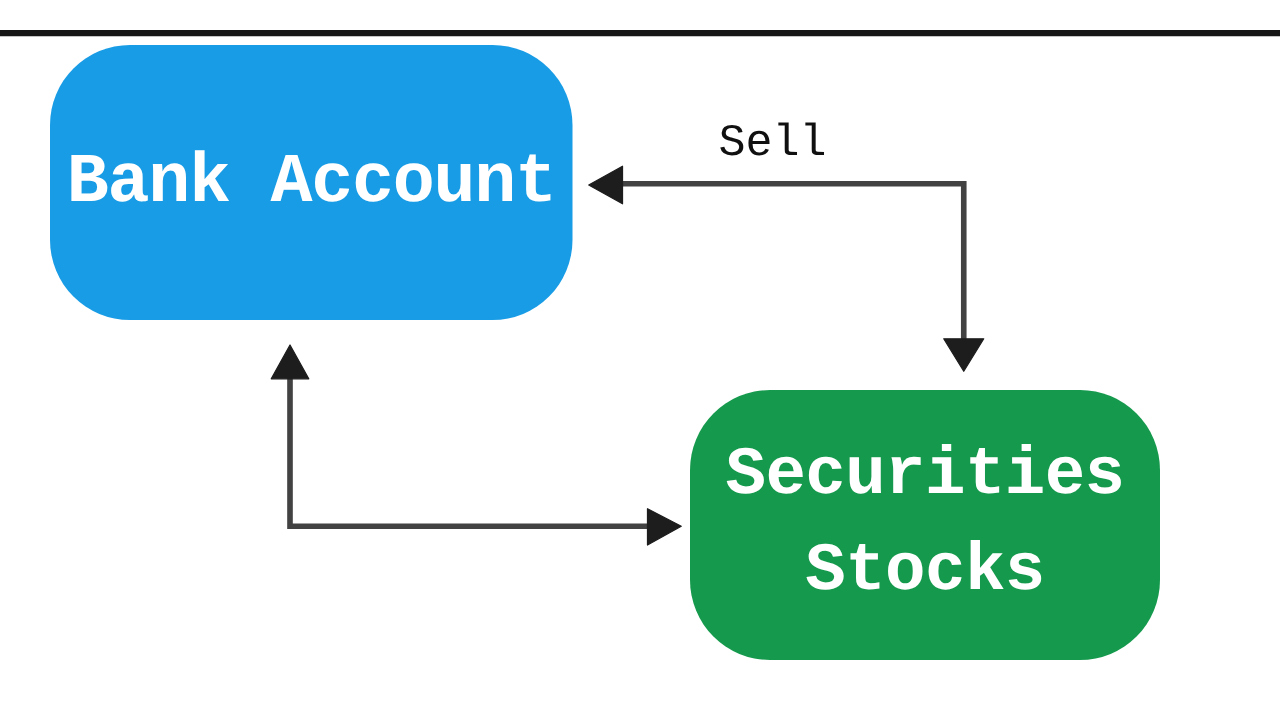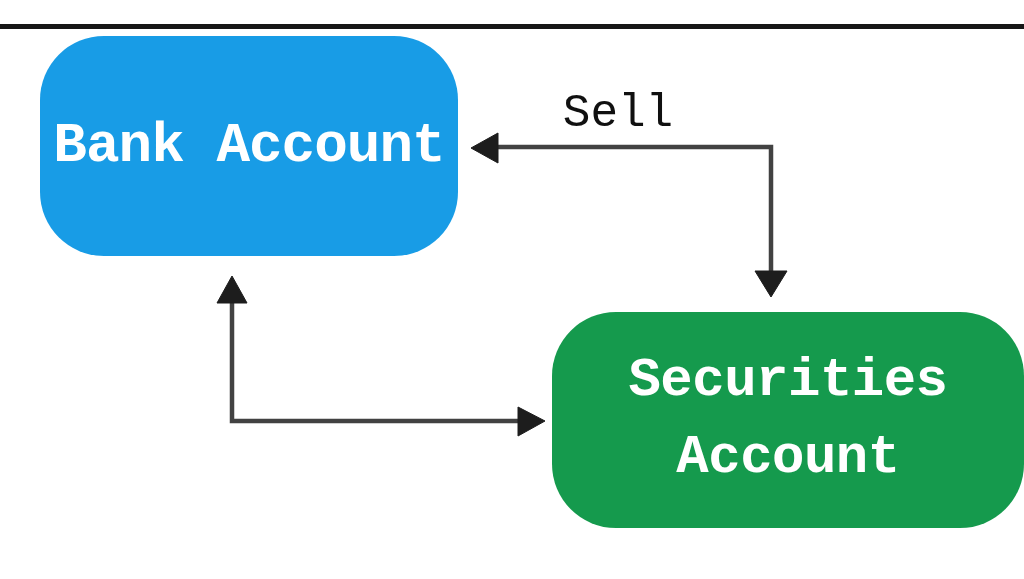--- a/index.html
+++ b/index.html
@@ -49,21 +49,21 @@
     width: 418px;
     height: 220px;
     border-radius: 64px;
     background: var(--bank-node-bg);
     font-size: 56px;
     letter-spacing: -1px;
   }
   #node-securities {
     left: 552px;
     top: 288px;
-    width: 472px;
+    width: 376px;
     height: 216px;
     border-radius: 64px;
     background: var(--securities-node-bg);
     font-size: 54px;
     line-height: 1.42;
     letter-spacing: -0.5px;
   }
   #edges {
     position: absolute;
     left: 0;
@@ -80,21 +80,21 @@
     stroke: var(--edge-arrowhead);
     stroke-width: 1px;
     stroke-linejoin: round;
   }
   .edge-label {
     position: absolute;
     display: flex;
     align-items: center;
     justify-content: center;
     color: var(--label-text);
-    font-size: 46px;
+    font-size: 36px;
     white-space: nowrap;
     text-align: right;
   }
   #label-sell-1 { left: 538px; top: 64px;  width: 160px; height: 52px; }
   #label-sell-2 { left: 540px; top: 143px; width: 160px; height: 52px; }
   #label-buy    { left: 258px; top: 335px; width: 240px; height: 52px; }
 </style>
 </head>
 <body>
 
@@ -102,21 +102,21 @@
 
   <div id="top-bar"></div>
 
   <div id="node-bank" class="node">
     <span>Bank Account</span>
   </div>
 
   <div id="node-securities" class="node">
     <span>
       <span>Securities</span><br>
-      <span>Account</span>
+      <span>Stocks</span>
     </span>
   </div>
 
   <svg id="edges" width="1024" height="579" viewBox="0 0 1024 579">
     <g>
       <polyline class="edge-line" points="771,250 771,123 492,123"></polyline>
       <polygon class="arrowhead" points="471,124 498,109 498,139"></polygon>
       <polygon class="arrowhead" points="771,273 755,247 787,247"></polygon>
     </g>
     <g>

